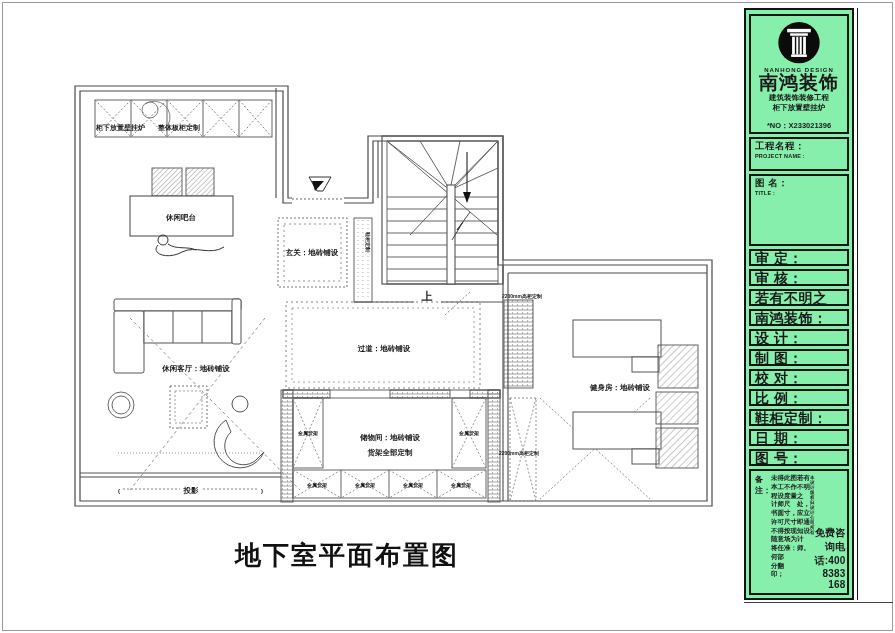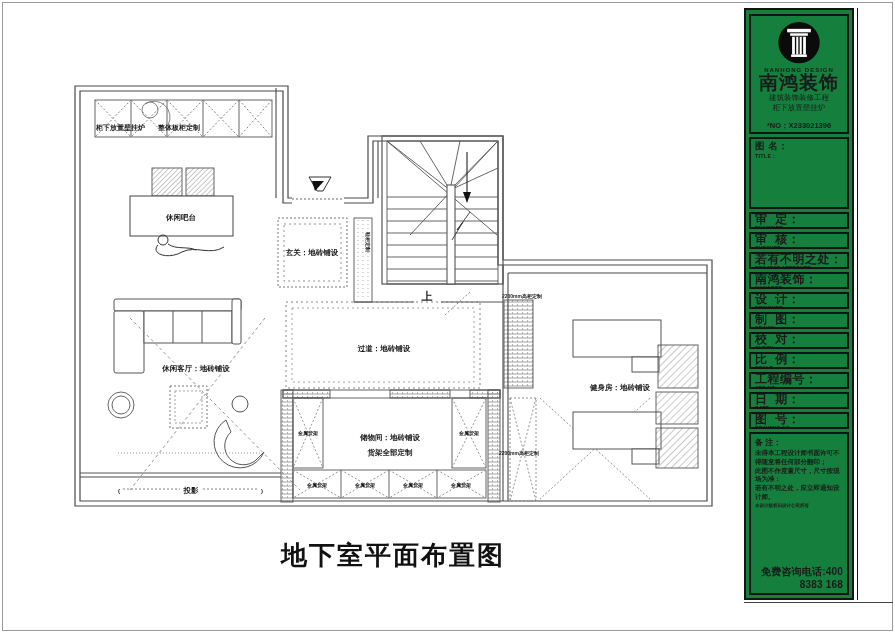--- a/index.html
+++ b/index.html
@@ -1,39 +1,39 @@
 <!DOCTYPE html>
 <html><head>
 <meta charset="utf-8">
 <style>
   html,body{margin:0;padding:0;background:#e8e8e8;}
   .sheet{position:relative;width:895px;height:633px;background:#ffffff;overflow:hidden;
          font-family:"Liberation Sans",sans-serif;color:#1a1a1a;}
   .sheet-border{position:absolute;left:2px;top:2px;width:889px;height:627px;border:1px solid #9a9a9a;}
   .plan-svg{position:absolute;left:0;top:0;}
   svg text{font-family:"Liberation Sans",sans-serif;font-weight:700;fill:#1a1a1a;}
-  .plan-title{position:absolute;left:235px;top:538px;width:270px;text-align:right;
+  .plan-title{position:absolute;left:235px;top:538px;width:270px;text-align:left;
               font-size:26px;font-weight:700;letter-spacing:2px;color:#111;}
   
   .panel{position:absolute;left:744px;top:8px;width:110px;height:592px;
          border:2px solid #141414;box-sizing:border-box;padding:1px 3px 3px 3px;
-         display:flex;flex-direction:column;background:#15803d;}
+         display:flex;flex-direction:column;background:#86efac;}
   .panel-edge{position:absolute;left:857px;top:8px;width:0;height:592px;border-left:1.5px solid #141414;}
   .panel-bottom-line{position:absolute;left:744px;top:602px;width:149px;border-top:1px solid #444;}
   .tb-row{border:2px solid #141414;box-sizing:border-box;margin-top:3px;padding:1px 4px;overflow:hidden;}
   .tb-cn{font-size:9.5px;font-weight:700;letter-spacing:.5px;}
   .tb-en{font-size:5.5px;font-weight:700;letter-spacing:.2px;}
   .logo-box{height:120px;display:flex;flex-direction:column;align-items:center;justify-content:flex-start;padding-top:4px;}
   .logo-en{font-size:6px;font-weight:700;letter-spacing:1px;margin-top:2px;}
   .logo-cn{font-size:19px;font-weight:700;letter-spacing:1px;line-height:1.05;}
-  .logo-sub{font-size:7.5px;font-weight:400;line-height:1.25;text-align:center;}
+  .logo-sub{font-size:7.5px;font-weight:700;line-height:1.25;text-align:center;}
   .logo-no{font-size:7.5px;font-weight:700;margin-top:9px;}
   .h-md{height:34px;} .h-md2{height:30px;} .h-lg{height:72px;} .h-sm{height:17px;padding-top:0;}
-  .h-sm .tb-cn{font-size:12px;line-height:1;font-family:Liberation Mono, monospace;} .h-sm .tb-en{font-size:5px;line-height:1;}
-  .remark-box{flex:1;display:flex;flex-direction:column;padding:3px 4px;}
+  .h-sm .tb-cn{font-size:14px;line-height:1;} .h-sm .tb-en{font-size:5px;line-height:1;}
+  .remark-box{flex:1;display:flex;flex-direction:row;padding:3px 4px;}
   .rm-title{font-size:8px;font-weight:700;margin-bottom:1px;}
   .rm-line{font-size:6.5px;font-weight:700;line-height:1.35;}
   .rm-tiny{font-size:4.5px;font-weight:700;margin-top:1px;}
   .rm-phone{font-size:10px;font-weight:700;margin-top:auto;letter-spacing:.2px;text-align:right;}
 </style>
 </head>
 <body>
 
 <div class="sheet">
   <div class="sheet-border"></div>
@@ -293,20 +293,24 @@
         <line x1="26.5" y1="17" x2="26.5" y2="35" stroke="#0b0b0b" stroke-width="1.4"></line>
         <rect x="15" y="35" width="16" height="2.5" fill="#fff"></rect>
       </svg>
       <div class="logo-en">NANHONG DESIGN</div>
       <div class="logo-cn">南鸿装饰</div>
       <div class="logo-sub">建筑装饰装修工程</div>
       <div class="logo-sub">柜下放置壁挂炉</div>
       <div class="logo-no">*NO：X233021396</div>
     </div>
 
+    <div class="tb-row h-md">
+      <div class="tb-cn">工程名程：</div>
+      <div class="tb-en">PROJECT NAME :</div>
+    </div>
     <div class="tb-row h-lg">
       <div class="tb-cn">图 名：</div>
       <div class="tb-en">TITLE :</div>
     </div>
     <div class="tb-row h-sm">
       <div class="tb-cn">审 定：</div>
       <div class="tb-en">EXAMINER :</div>
     </div>
     <div class="tb-row h-sm">
       <div class="tb-cn">审 核：</div>
@@ -330,21 +334,21 @@
     </div>
     <div class="tb-row h-sm">
       <div class="tb-cn">校 对：</div>
       <div class="tb-en">CHECK :</div>
     </div>
     <div class="tb-row h-sm">
       <div class="tb-cn">比 例：</div>
       <div class="tb-en">SCALE :</div>
     </div>
     <div class="tb-row h-sm">
-      <div class="tb-cn">工程编号：</div>
+      <div class="tb-cn">鞋柜定制：</div>
       <div class="tb-en">JOB NO. :</div>
     </div>
     <div class="tb-row h-sm">
       <div class="tb-cn">日 期：</div>
       <div class="tb-en">DATE :</div>
     </div>
     <div class="tb-row h-sm">
       <div class="tb-cn">图 号：</div>
       <div class="tb-en">DRAWING NO. :</div>
     </div>

